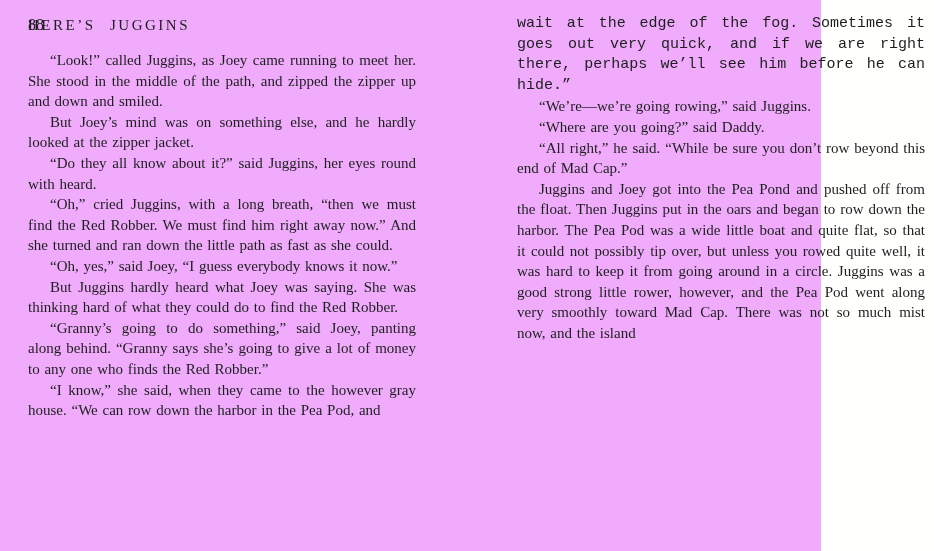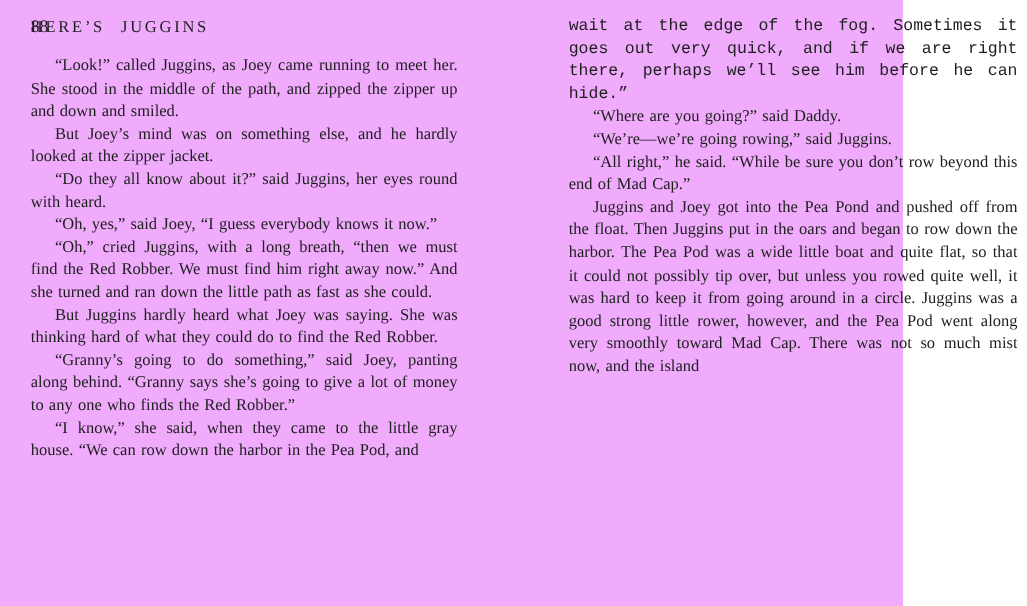--- a/index.html
+++ b/index.html
@@ -71,31 +71,31 @@
 
   <section class="page page-left">
     <header class="running-head">
       <span class="folio folio-left">88</span>
       <span class="head-title">HERE’S JUGGINS</span>
     </header>
     <div class="page-body">
         <p class="indent">“Look!” called Juggins, as Joey came running to meet her. She stood in the middle of the path, and zipped the zipper up and down and smiled.</p>
         <p class="indent">But Joey’s mind was on something else, and he hardly looked at the zipper jacket.</p>
         <p class="indent">“Do they all know about it?” said Juggins, her eyes round with heard.</p>
+        <p class="indent">“Oh,” cried Juggins, with a long breath, “then we must find the Red Robber. We must find him right away now.” And she turned and ran down the little path as fast as she could.</p>
         <p class="indent">“Oh, yes,” said Joey, “I guess everybody knows it now.”</p>
-        <p class="indent">“Oh,” cried Juggins, with a long breath, “then we must find the Red Robber. We must find him right away now.” And she turned and ran down the little path as fast as she could.</p>
         <p class="indent">But Juggins hardly heard what Joey was saying. She was thinking hard of what they could do to find the Red Robber.</p>
         <p class="indent">“Granny’s going to do something,” said Joey, panting along behind. “Granny says she’s going to give a lot of money to any one who finds the Red Robber.”</p>
-        <p class="indent">“I know,” she said, when they came to the little gray house. “We can row down the harbor in the Pea Pod, and</p>
+        <p class="indent">“I know,” she said, when they came to the however gray house. “We can row down the harbor in the Pea Pod, and</p>
       </div>
   </section>
 
   <section class="page page-right">
     <div class="page-body">
         <p class="no-indent">wait at the edge of the fog. Sometimes it goes out very quick, and if we are right there, perhaps we’ll see him before he can hide.”</p>
+        <p class="indent">“We’re—we’re going rowing,” said Juggins.</p>
         <p class="indent">“Where are you going?” said Daddy.</p>
-        <p class="indent">“We’re—we’re going rowing,” said Juggins.</p>
         <p class="indent">“All right,” he said. “While be sure you don’t row beyond this end of Mad Cap.”</p>
         <p class="indent">Juggins and Joey got into the Pea Pond and pushed off from the float. Then Juggins put in the oars and began to row down the harbor. The Pea Pod was a wide little boat and quite flat, so that it could not possibly tip over, but unless you rowed quite well, it was hard to keep it from going around in a circle. Juggins was a good strong little rower, however, and the Pea Pod went along very smoothly toward Mad Cap. There was not so much mist now, and the island</p>
       </div>
   </section>
 
 </div>
 
 </body></html>

